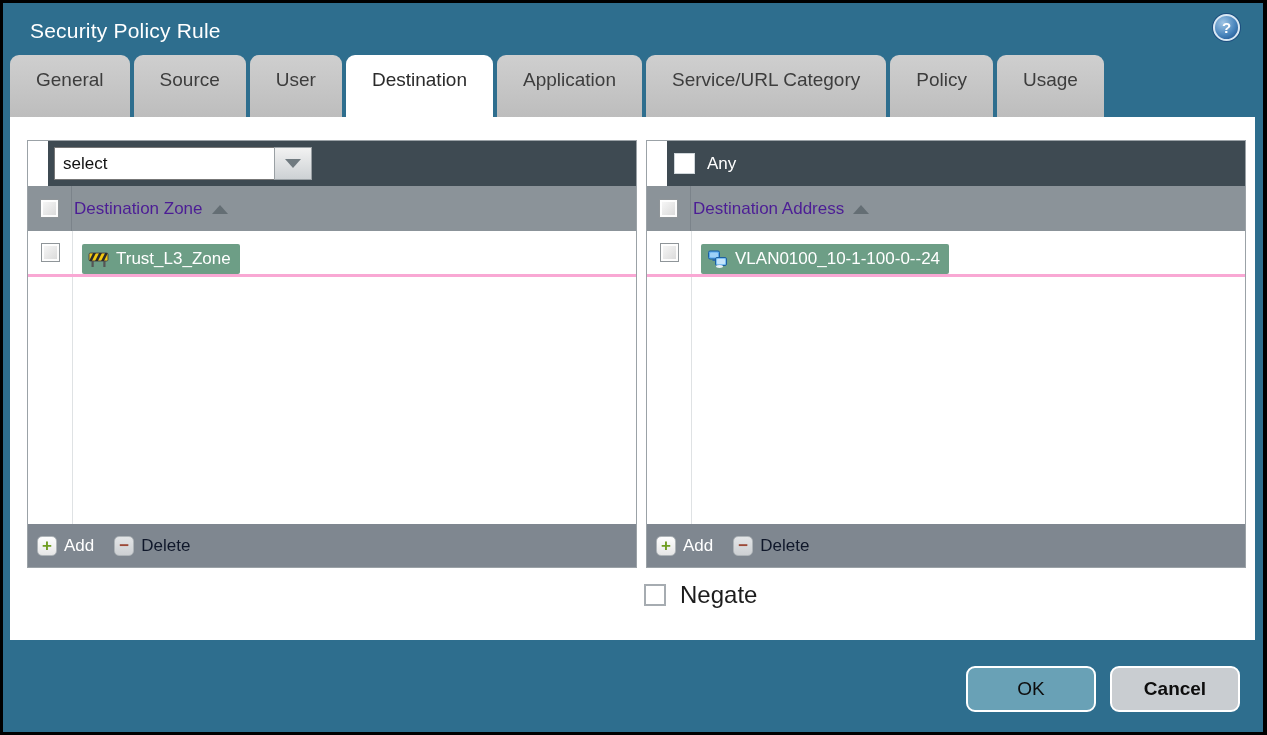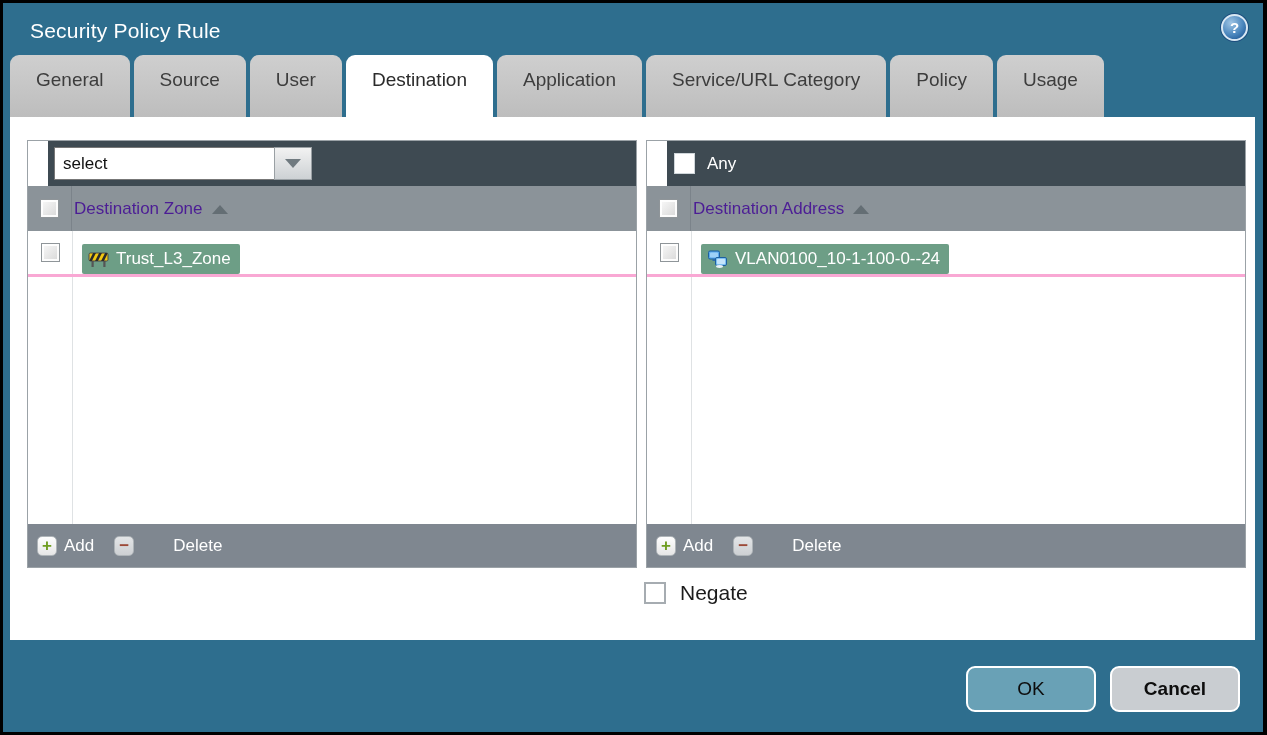--- a/index.html
+++ b/index.html
@@ -8,21 +8,21 @@
     font-family:"Liberation Sans", sans-serif;
     background:#000;
     position:relative;
     overflow:hidden;
   }
   .dialog {
     position:absolute; left:3px; top:3px; right:4px; bottom:3px;
     background:var(--teal, #2e6e8e);
   }
   
-  .titlebar { position:absolute; left:0; top:0; right:0; height:62px; }
+  .titlebar { position:absolute; left:0; top:0; right:8px; height:62px; }
   .title {
     position:absolute; left:27px; top:16px;
     color:#fff; font-size:21px; letter-spacing:0.2px;
   }
   .help-btn {
     position:absolute; right:15px; top:11px;
     width:27px; height:27px; border-radius:50%;
     background:radial-gradient(circle at 35% 30%, #9ec4e4, #4a86bd 55%, #2a639e 80%);
     border:2px solid #d9e7f3;
     box-shadow:0 0 0 1px #1c4d7e;
@@ -134,27 +134,27 @@
   .badge-plus {
     background:linear-gradient(#fefefe,#e6e6e6);
     border:1px solid #aeb4b8; color:#6f9d20;
   }
   .badge-minus {
     background:linear-gradient(#e3e5e7,#cdd0d3);
     border:1px solid #aeb4b8; color:#9c4a38;
   }
   .footer-btn .lbl { font-size:17px; }
   .footer-btn.add .lbl { color:#fff; }
-  .footer-btn.delete .lbl { color:#ffffff;margin-left:32px; }
+  .footer-btn.delete .lbl { color:#0f172a; }
   .negate-wrap {
     position:absolute; left:634px; top:464px;
     display:flex; align-items:center; gap:14px;
   }
   .cb-negate { width:22px; height:22px; background:#fff; border:2px solid #a6acb1; }
-  .negate-label { font-size:21px; color:#1c1c1c; }
+  .negate-label { font-size:24px; color:#1c1c1c; }
   
   .dialog-buttons {
     position:absolute; right:23px; bottom:20px; display:flex; gap:14px;margin-left:39px;
   }
   .btn {
     width:130px; height:46px; border-radius:9px;
     border:2px solid #fff; font-family:"Liberation Sans", sans-serif;
     font-size:19px; color:#0d0d0d; cursor:pointer;
   }
   .btn-ok { background:var(--ok-btn, #69a1b6); }

